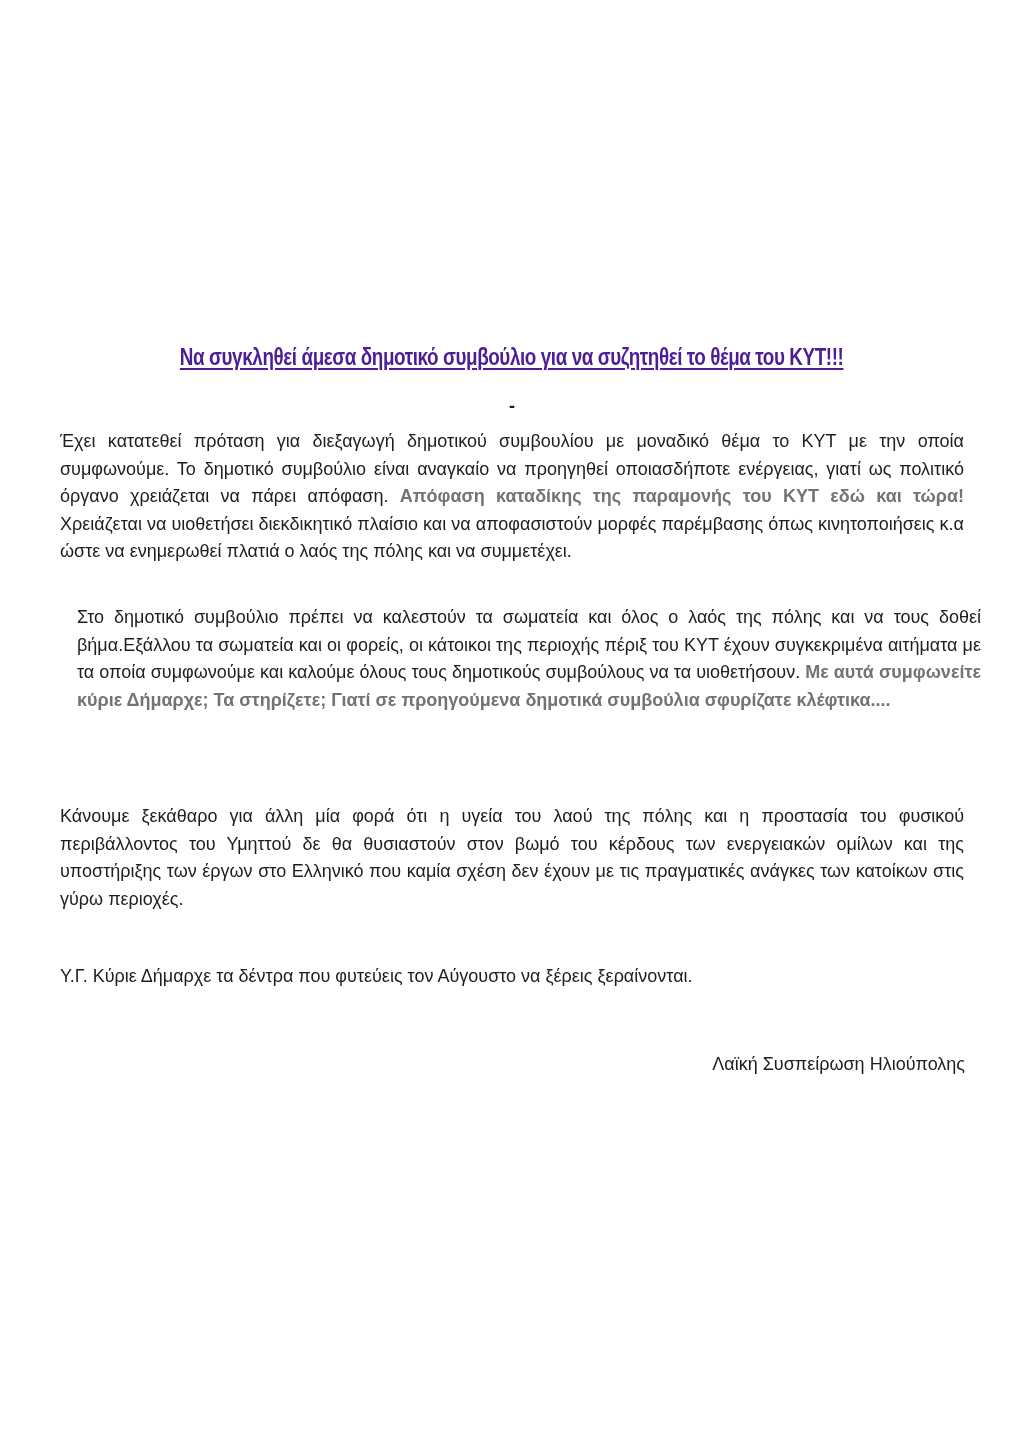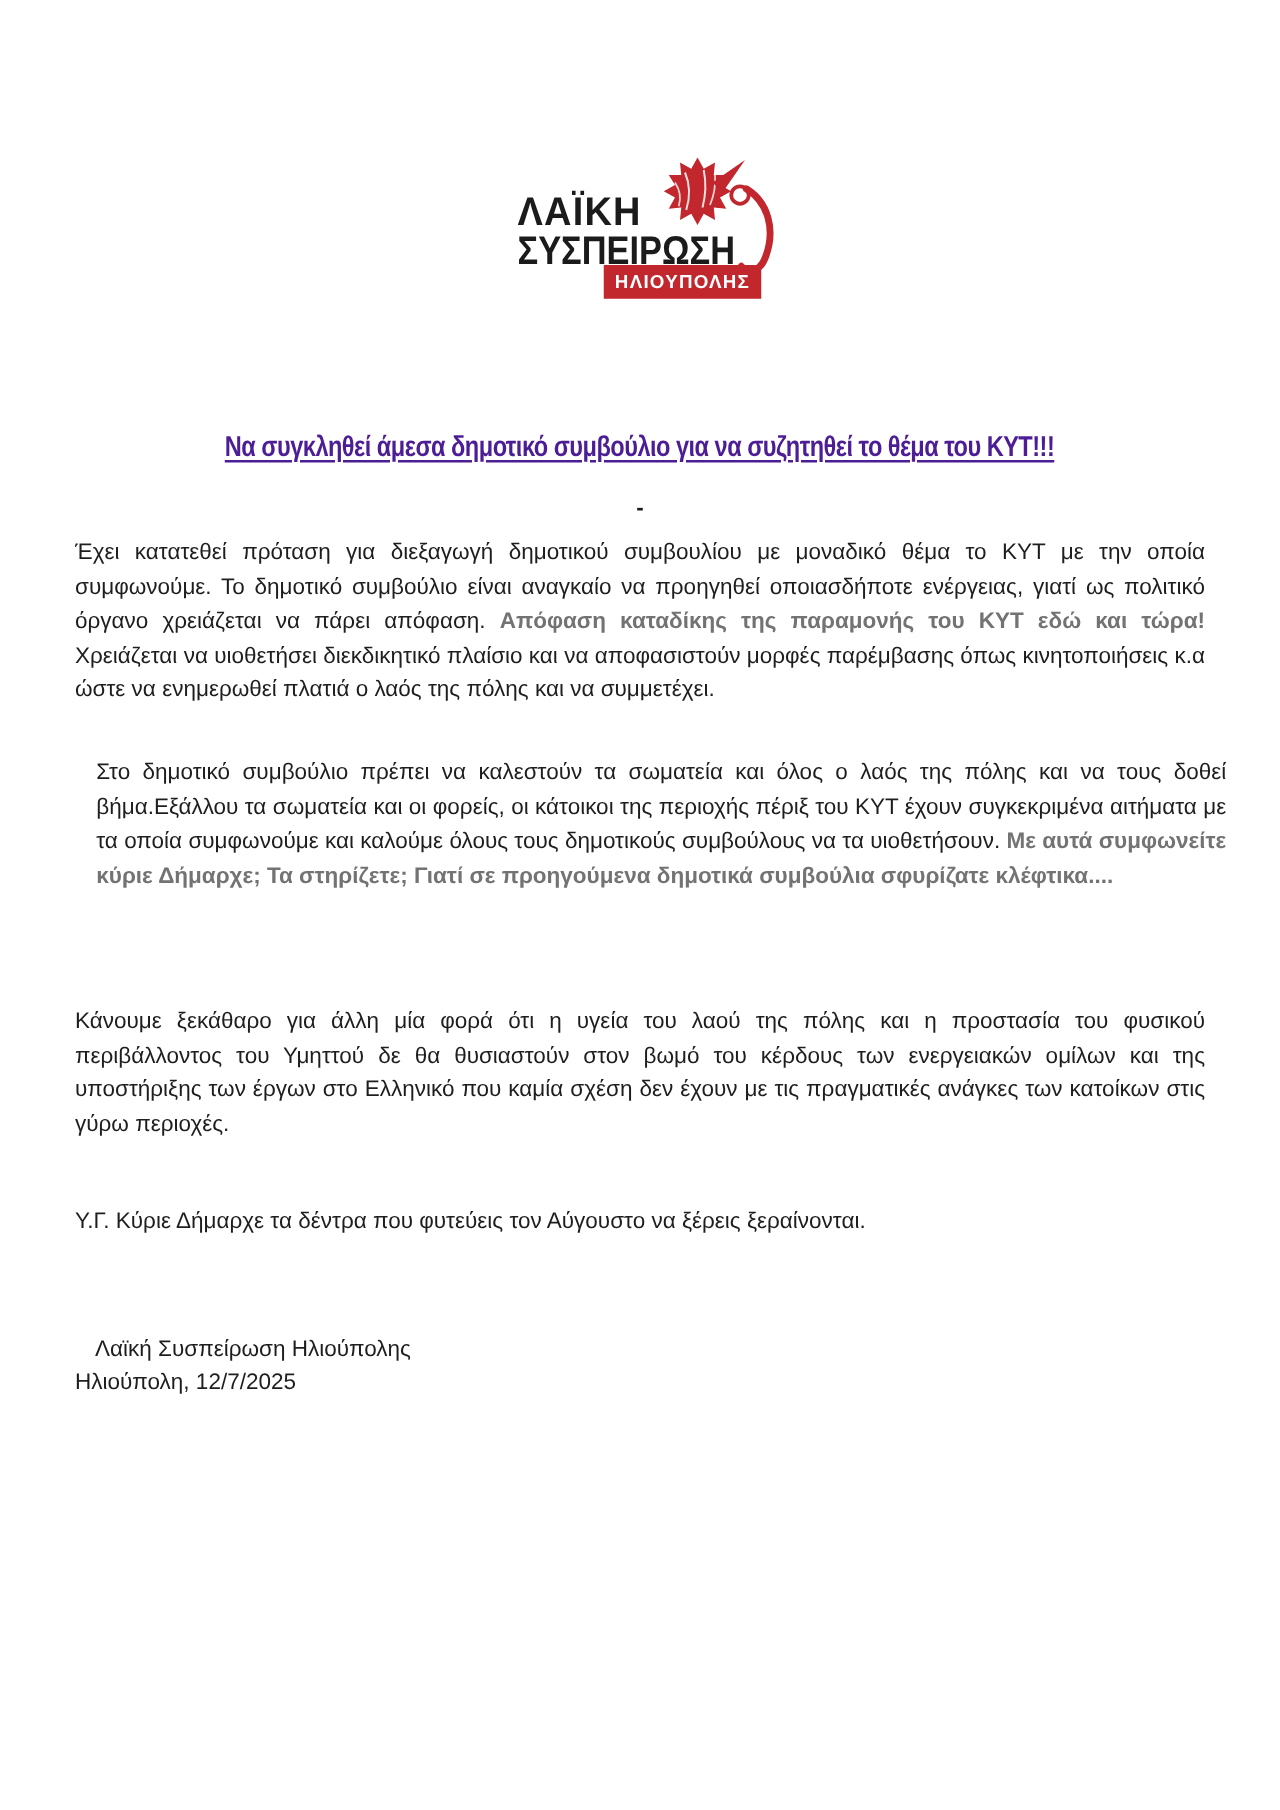--- a/index.html
+++ b/index.html
@@ -40,66 +40,39 @@
   }
   .body-par {
     position:absolute; left:60px; width:904px; margin:0;
     font-size:18px; line-height:27.6px; text-align:justify; color:#1e1e1e;
   }
   .p1 { top:428px; }
   .p2 { top:604px;margin-left:17px; }
   .p3 { top:803px; }
   .body-par b { color:#737373; }
   .ps-line   { position:absolute; left:60px; top:963px;  width:904px; margin:0; font-size:18px; line-height:27.6px; }
-  .sig-line  { position:absolute; left:60px; top:1050px; width:904px; margin:16px; font-size:18px; line-height:27.6px; }
+  .sig-line  { position:absolute; left:60px; top:1050px; width:904px; margin:1px; font-size:18px; line-height:27.6px;text-align:right; }
   .date-line { position:absolute; left:60px; top:1092px; width:904px; margin:0; font-size:18px; line-height:27.6px; }
 </style>
 </head>
 <body>
 
 <div class="page">
 
-  <div class="logo">
-    <span class="logo-line logo-line1">ΛΑΪΚΗ</span>
-    <span class="logo-line logo-line2">ΣΥΣΠΕΙΡΩΣΗ</span>
-
-    <span class="logo-flower">
-      <svg viewBox="0 0 110 110" width="110" height="110" aria-hidden="true">
-
-        <polygon fill="#c1272d" points="69,29 60,34 65,43 55,42 56,52 47,47 42,56 37,47 28,52 29,42 19,43 24,34 15,29 24,24 19,16 29,16 28,6 37,11 42,2 47,11 56,6 55,16 65,16 60,24"></polygon>
-
-        <path d="M32,14 Q38,28 33,44" stroke="#ffffff" stroke-width="1.6" fill="none" opacity="0.85"></path>
-        <path d="M47,12 Q50,27 46,42" stroke="#ffffff" stroke-width="1.6" fill="none" opacity="0.85"></path>
-        <path d="M24,22 Q30,31 27,41" stroke="#ffffff" stroke-width="1.4" fill="none" opacity="0.8"></path>
-        <path d="M56,16 Q57,28 52,40" stroke="#ffffff" stroke-width="1.4" fill="none" opacity="0.8"></path>
-
-        <polygon fill="#c1272d" points="54,22 80,4 62,30"></polygon>
-
-        <circle cx="76" cy="32" r="7" fill="#ffffff" stroke="#c1272d" stroke-width="3"></circle>
-
-        <path d="M81,27 C99,38 104,60 97,80 C93,92 84,97 77,89" stroke="#c1272d" stroke-width="5.5" fill="none" stroke-linecap="round"></path>
-      </svg>
-    </span>
-
-    <div class="logo-banner">
-      <span>ΗΛΙΟΥΠΟΛΗΣ</span>
-    </div>
-  </div>
 
   <p class="doc-title">
     <span class="inner">Να συγκληθεί άμεσα δημοτικό συμβούλιο για να συζητηθεί το θέμα του ΚΥΤ!!!</span>
   </p>
 
   <p class="separator">-</p>
 
   <p class="body-par p1"><span>Έχει κατατεθεί πρόταση για διεξαγωγή δημοτικού συμβουλίου με μοναδικό θέμα το ΚΥΤ με την οποία συμφωνούμε. Το δημοτικό συμβούλιο είναι αναγκαίο να προηγηθεί οποιασδήποτε ενέργειας, γιατί ως πολιτικό όργανο χρειάζεται να πάρει απόφαση. </span><b>Απόφαση καταδίκης της παραμονής του ΚΥΤ εδώ και τώρα!</b><span> Χρειάζεται να υιοθετήσει διεκδικητικό πλαίσιο και να αποφασιστούν μορφές παρέμβασης όπως κινητοποιήσεις κ.α ώστε να ενημερωθεί πλατιά ο λαός της πόλης και να συμμετέχει.</span></p>
 
   <p class="body-par p2"><span>Στο δημοτικό συμβούλιο πρέπει να καλεστούν τα σωματεία και όλος ο λαός της πόλης και να τους δοθεί βήμα.Εξάλλου τα σωματεία και οι φορείς, οι κάτοικοι της περιοχής πέριξ του ΚΥΤ έχουν συγκεκριμένα αιτήματα με τα οποία συμφωνούμε και καλούμε όλους τους δημοτικούς συμβούλους να τα υιοθετήσουν. </span><b>Με αυτά συμφωνείτε κύριε Δήμαρχε; Τα στηρίζετε; Γιατί σε προηγούμενα δημοτικά συμβούλια σφυρίζατε κλέφτικα....</b><span></span></p>
 
   <p class="body-par p3"><span>Κάνουμε ξεκάθαρο για άλλη μία φορά ότι η υγεία του λαού της πόλης και η προστασία του φυσικού περιβάλλοντος του Υμηττού δε θα θυσιαστούν στον βωμό του κέρδους των ενεργειακών ομίλων και της υποστήριξης των έργων στο Ελληνικό που καμία σχέση δεν έχουν με τις πραγματικές ανάγκες των κατοίκων στις γύρω περιοχές.</span><b></b><span></span></p>
 
   <p class="ps-line">Υ.Γ. Κύριε Δήμαρχε τα δέντρα που φυτεύεις τον Αύγουστο να ξέρεις ξεραίνονται.</p>
 
   <p class="sig-line">Λαϊκή Συσπείρωση Ηλιούπολης</p>
 
-  <p class="date-line">Ηλιούπολη, 12/7/2025</p>
 
 </div>
 
 </body></html>

